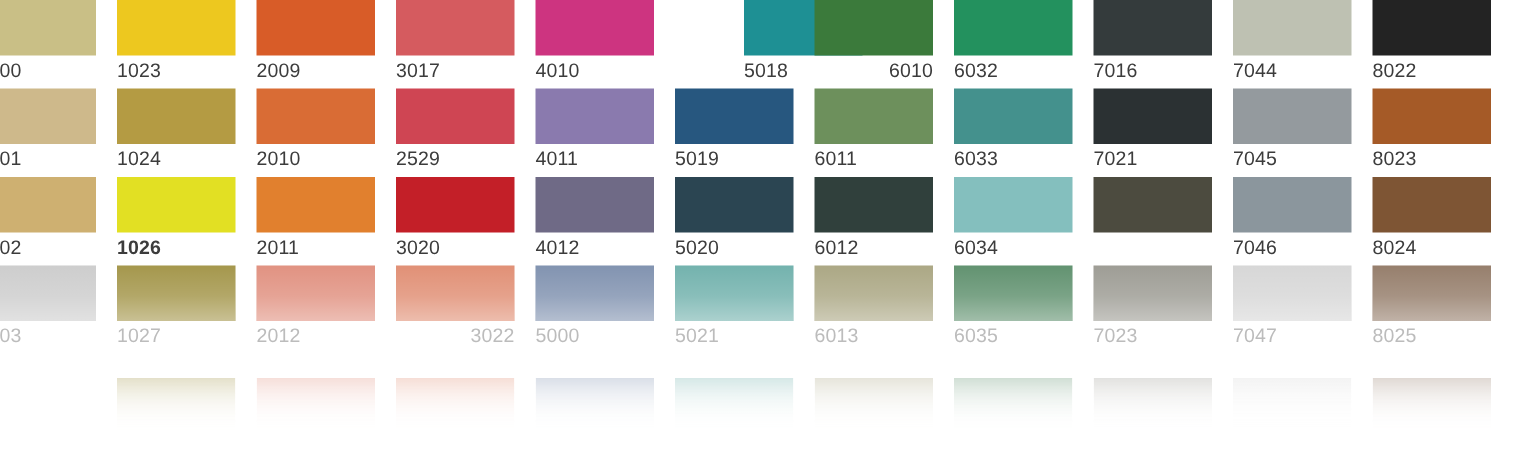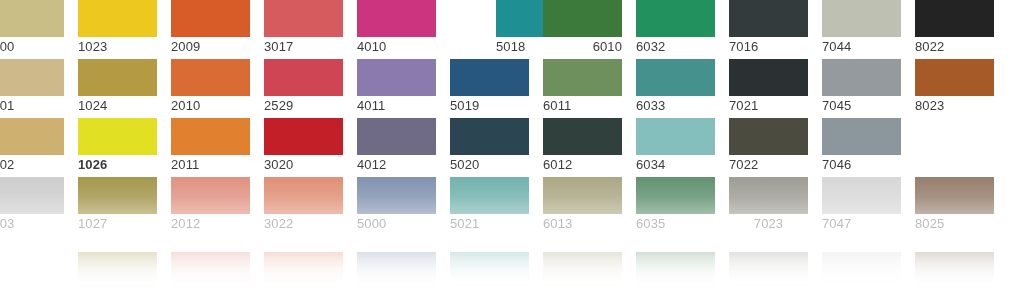--- a/index.html
+++ b/index.html
@@ -243,61 +243,64 @@
         <div class="swatch-cell" style="left: 558px;">
           <div class="swatch-chip" style="background: rgb(48, 64, 60);"></div>
           <div class="swatch-label">6012</div>
         </div>
         <div class="swatch-cell" style="left: 651px;">
           <div class="swatch-chip" style="background: rgb(132, 191, 190);"></div>
           <div class="swatch-label">6034</div>
         </div>
         <div class="swatch-cell" style="left: 744px;">
           <div class="swatch-chip" style="background: rgb(76, 75, 63);"></div>
-          <div class="swatch-label">7022</div>
         </div>
         <div class="swatch-cell" style="left: 837px;">
           <div class="swatch-chip" style="background: rgb(139, 150, 157);"></div>
           <div class="swatch-label">7046</div>
+        </div>
+        <div class="swatch-cell" style="left: 930px;">
+          <div class="swatch-chip" style="background: rgb(126, 85, 52);"></div>
+          <div class="swatch-label">8024</div>
         </div>
       </div>
       <div class="swatch-row" data-row="3">
         <div class="swatch-cell" style="left: 0px;">
           <div class="swatch-chip"></div>
           <div class="swatch-label">1003</div>
         </div>
         <div class="swatch-cell" style="left: 93px;">
           <div class="swatch-chip" style="background: rgb(162, 148, 71);"></div>
           <div class="swatch-label">1027</div>
         </div>
         <div class="swatch-cell" style="left: 186px;">
           <div class="swatch-chip" style="background: rgb(224, 143, 126);"></div>
           <div class="swatch-label">2012</div>
         </div>
-        <div class="swatch-cell" style="left: 279px;">
+        <div class="swatch-cell" style="left: 279px; text-align: right;">
           <div class="swatch-chip" style="background: rgb(224, 141, 114);"></div>
           <div class="swatch-label">3022</div>
         </div>
         <div class="swatch-cell" style="left: 372px;">
           <div class="swatch-chip" style="background: rgb(126, 144, 174);"></div>
           <div class="swatch-label">5000</div>
         </div>
         <div class="swatch-cell" style="left: 465px;">
           <div class="swatch-chip" style="background: rgb(111, 176, 171);"></div>
           <div class="swatch-label">5021</div>
         </div>
         <div class="swatch-cell" style="left: 558px;">
           <div class="swatch-chip" style="background: rgb(169, 165, 129);"></div>
           <div class="swatch-label">6013</div>
         </div>
         <div class="swatch-cell" style="left: 651px;">
           <div class="swatch-chip" style="background: rgb(93, 143, 108);"></div>
           <div class="swatch-label">6035</div>
         </div>
-        <div class="swatch-cell" style="left: 744px; text-align: center;">
+        <div class="swatch-cell" style="left: 744px;">
           <div class="swatch-chip" style="background: rgb(155, 154, 146);"></div>
           <div class="swatch-label">7023</div>
         </div>
         <div class="swatch-cell" style="left: 837px;">
           <div class="swatch-chip" style="background: rgb(214, 214, 214);"></div>
           <div class="swatch-label">7047</div>
         </div>
         <div class="swatch-cell" style="left: 930px;">
           <div class="swatch-chip" style="background: rgb(147, 123, 104);"></div>
           <div class="swatch-label">8025</div>

